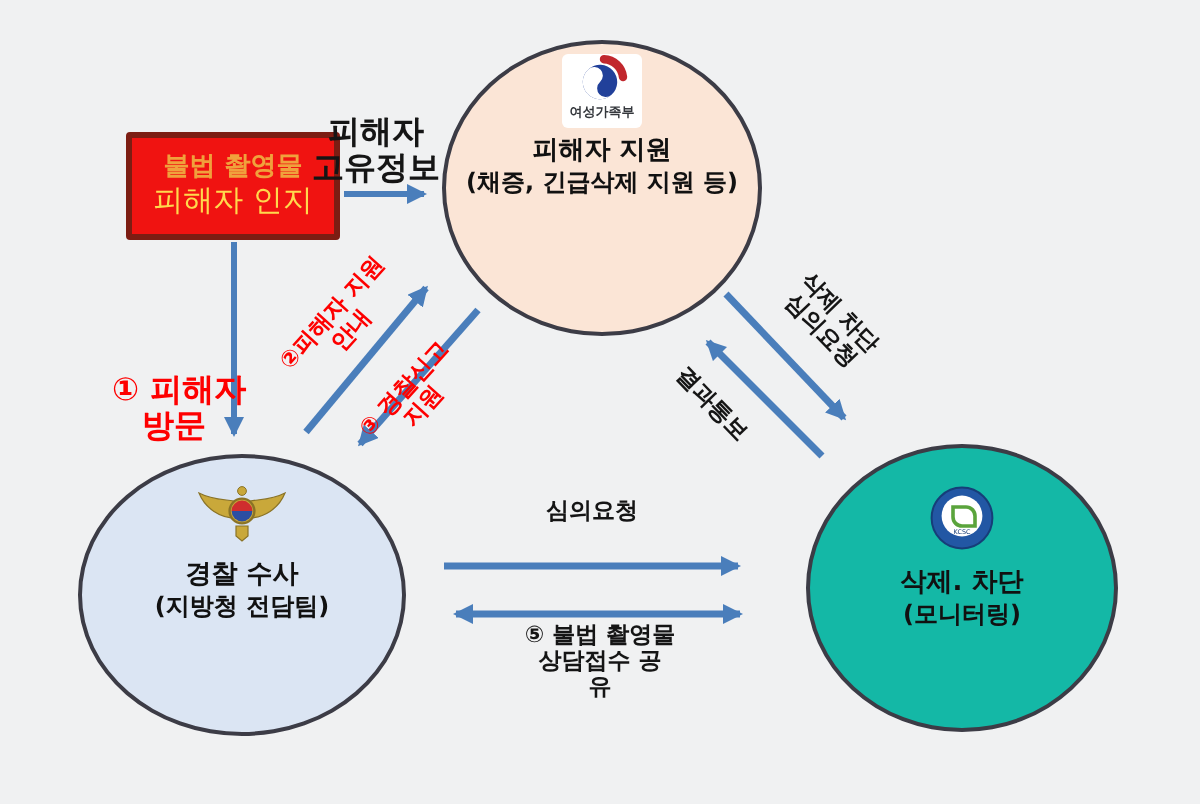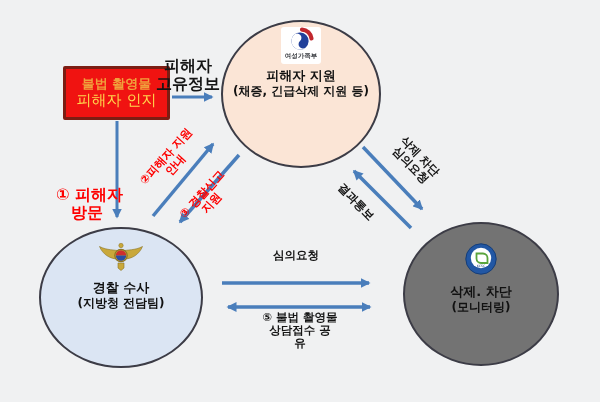--- a/index.html
+++ b/index.html
@@ -11,21 +11,21 @@
   .arrow-layer { position:absolute; left:0; top:0; width:600px; height:402px; }
 
   .circle {
     position:absolute; box-sizing:border-box;
     border:2.5px solid #3c3c46; border-radius:50%;
     display:flex; flex-direction:column; align-items:center;
     text-align:center; color:#111;
   }
   #node-victim   { left:221px; top:20px;  width:160px; height:148px; background:#fbe5d6; }
   #node-police   { left:39px;  top:227px; width:164px; height:141px; background:#dbe5f3; }
-  #node-deletion { left:403px; top:222px; width:156px; height:144px; background:#737373; }
+  #node-deletion { left:403px; top:222px; width:156px; height:144px; background:#14b8a6; }
 
   .node-title   { font-size:13px; font-weight:bold; line-height:1.25; }
   .node-sub     { font-size:12px; font-weight:bold; line-height:1.2; }
 
   .mogef-box {
     margin-top:5px; width:40px; height:37px; background:#fff;
     border-radius:3px; display:flex; flex-direction:column; align-items:center;
   }
   .mogef-org { font-size:6.5px; font-weight:bold; color:#34373c; margin-top:-1px; white-space:nowrap; }
 

